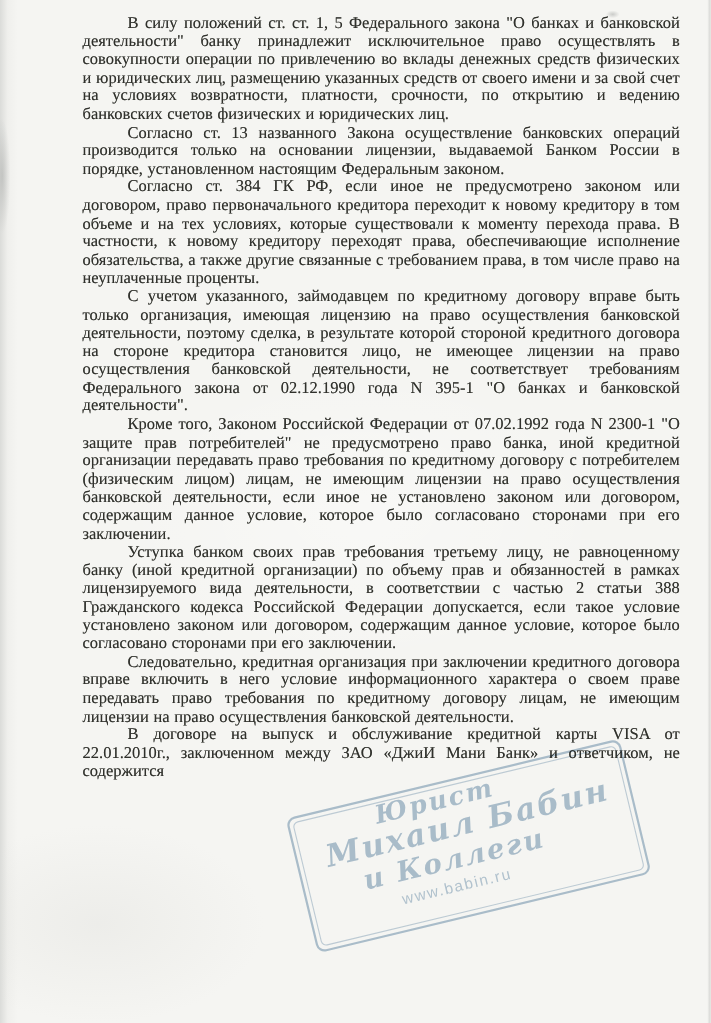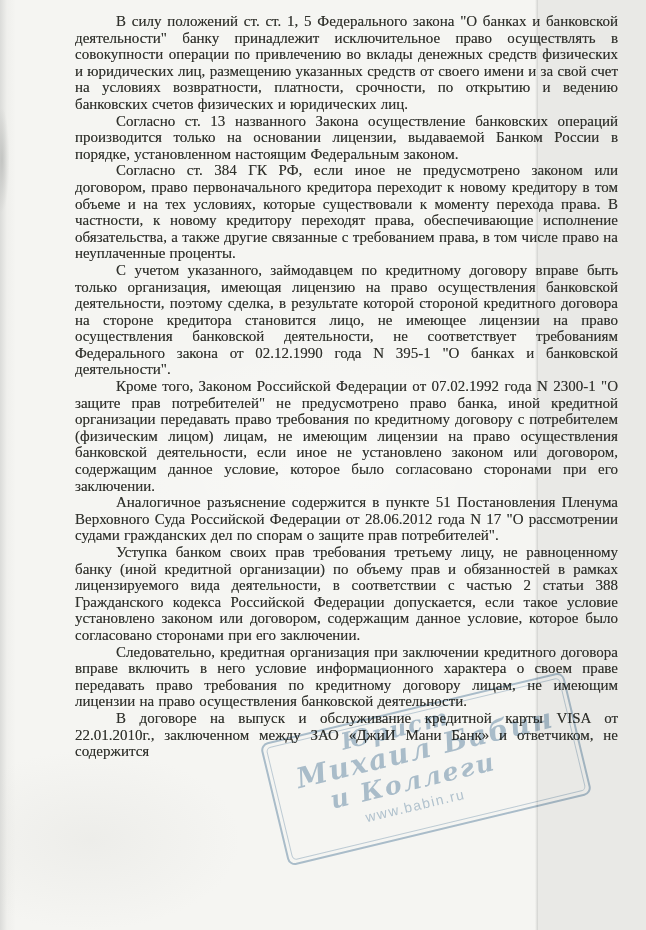--- a/index.html
+++ b/index.html
@@ -10,21 +10,21 @@
   html, body {
     margin: 0;
     padding: 0;
     width: 646px;
     height: 930px;
     overflow: hidden;
     background: #e9e9e6;
   }
   .page {
     position: relative;
-    width: 538px;
+    width: 646px;
     height: 930px;
     background:
       radial-gradient(10px 70px at 2px 160px, rgba(160,162,160,0.45), transparent 75%),
       radial-gradient(9px 5px at 557px 13px, rgba(168,170,168,0.55), transparent 70%),
       radial-gradient(300px 180px at 330px 470px, rgba(255,255,255,0.35), transparent 75%),
       radial-gradient(200px 120px at 90px 840px, rgba(222,222,218,0.35), transparent 75%),
       linear-gradient(to right, rgba(180,182,180,0.40) 0px, rgba(214,214,211,0.18) 7px, rgba(0,0,0,0) 16px),
       linear-gradient(to left, rgba(120,122,120,0.28) 0px, rgba(0,0,0,0) 3px),
       linear-gradient(var(--paper), var(--paper));
   }
@@ -98,21 +98,20 @@
 </head>
 <body>
 
 <div class="page">
   <div class="text-block">
       <p class="para">В силу положений ст. ст. 1, 5 Федерального закона "О банках и банковской деятельности" банку принадлежит исключительное право осуществлять в совокупности операции по привлечению во вклады денежных средств физических и юридических лиц, размещению указанных средств от своего имени и за свой счет на условиях возвратности, платности, срочности, по открытию и ведению банковских счетов физических и юридических лиц.</p>
       <p class="para">Согласно ст. 13 названного Закона осуществление банковских операций производится только на основании лицензии, выдаваемой Банком России в порядке, установленном настоящим Федеральным законом.</p>
       <p class="para">Согласно ст. 384 ГК РФ, если иное не предусмотрено законом или договором, право первоначального кредитора переходит к новому кредитору в том объеме и на тех условиях, которые существовали к моменту перехода права. В частности, к новому кредитору переходят права, обеспечивающие исполнение обязательства, а также другие связанные с требованием права, в том числе право на неуплаченные проценты.</p>
       <p class="para">С учетом указанного, займодавцем по кредитному договору вправе быть только организация, имеющая лицензию на право осуществления банковской деятельности, поэтому сделка, в результате которой стороной кредитного договора на стороне кредитора становится лицо, не имеющее лицензии на право осуществления банковской деятельности, не соответствует требованиям Федерального закона от 02.12.1990 года N 395-1 "О банках и банковской деятельности".</p>
       <p class="para">Кроме того, Законом Российской Федерации от 07.02.1992 года N 2300-1 "О защите прав потребителей" не предусмотрено право банка, иной кредитной организации передавать право требования по кредитному договору с потребителем (физическим лицом) лицам, не имеющим лицензии на право осуществления банковской деятельности, если иное не установлено законом или договором, содержащим данное условие, которое было согласовано сторонами при его заключении.</p>
-      <p class="para">Аналогичное разъяснение содержится в пункте 51 Постановления Пленума Верховного Суда Российской Федерации от 28.06.2012 года N 17 "О рассмотрении судами гражданских дел по спорам о защите прав потребителей".</p>
       <p class="para">Уступка банком своих прав требования третьему лицу, не равноценному банку (иной кредитной организации) по объему прав и обязанностей в рамках лицензируемого вида деятельности, в соответствии с частью 2 статьи 388 Гражданского кодекса Российской Федерации допускается, если такое условие установлено законом или договором, содержащим данное условие, которое было согласовано сторонами при его заключении.</p>
       <p class="para">Следовательно, кредитная организация при заключении кредитного договора вправе включить в него условие информационного характера о своем праве передавать право требования по кредитному договору лицам, не имеющим лицензии на право осуществления банковской деятельности.</p>
       <p class="para">В договоре на выпуск и обслуживание кредитной карты VISA от 22.01.2010г., заключенном между ЗАО «ДжиИ Мани Банк» и ответчиком, не содержится</p>
     </div>
 
   <div class="watermark">
     <div class="wm-inner"></div>
     <div class="wm-line wm-l1">Юрист</div>
     <div class="wm-line wm-l2">Михаил Бабин</div>
     <div class="wm-line wm-l3">и Коллеги</div>

